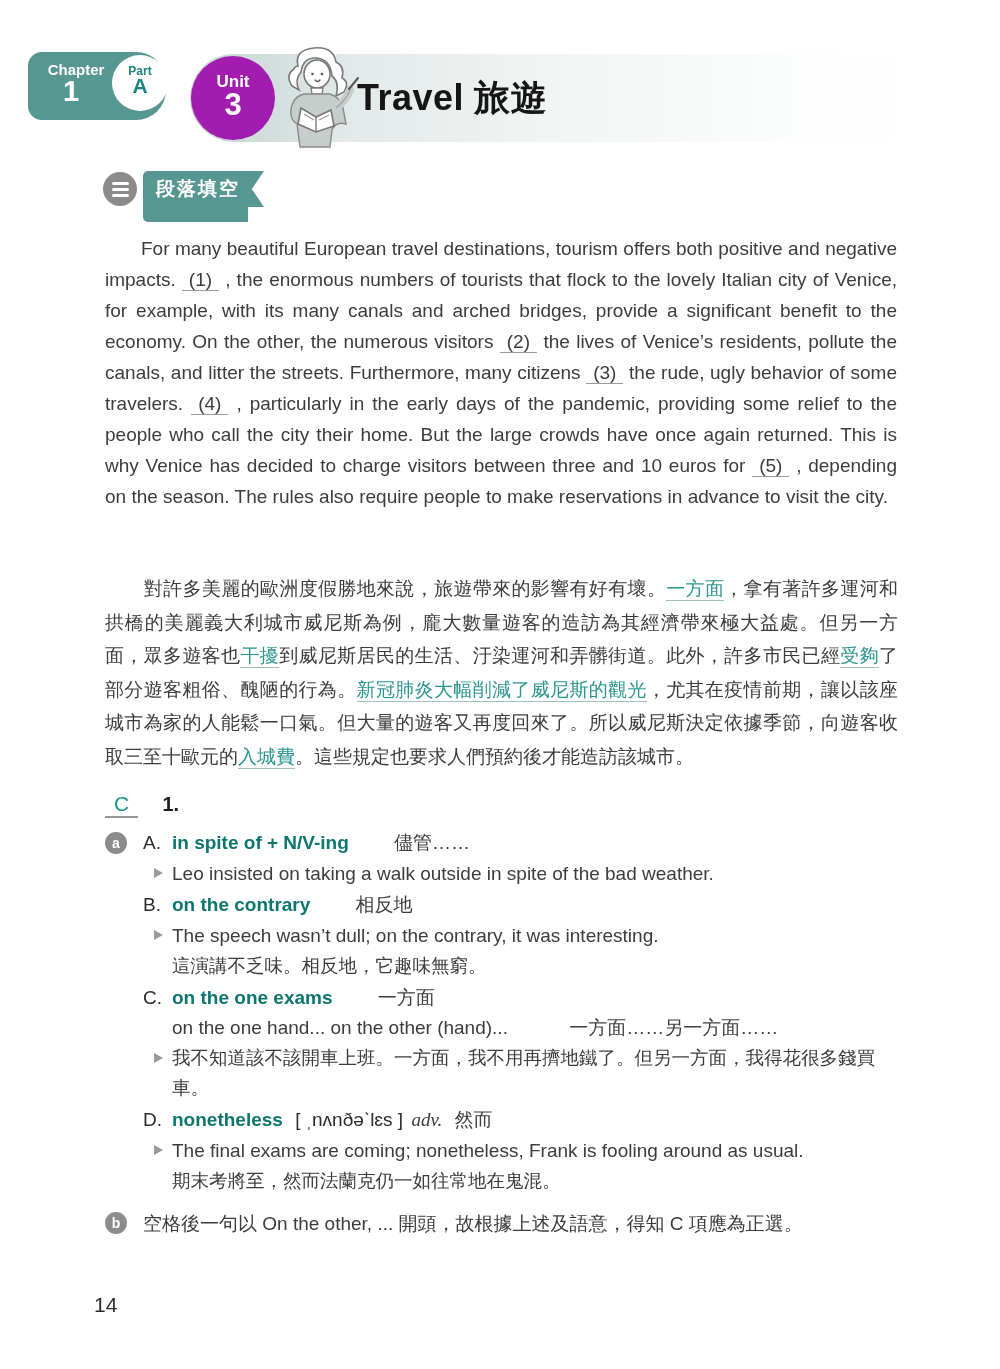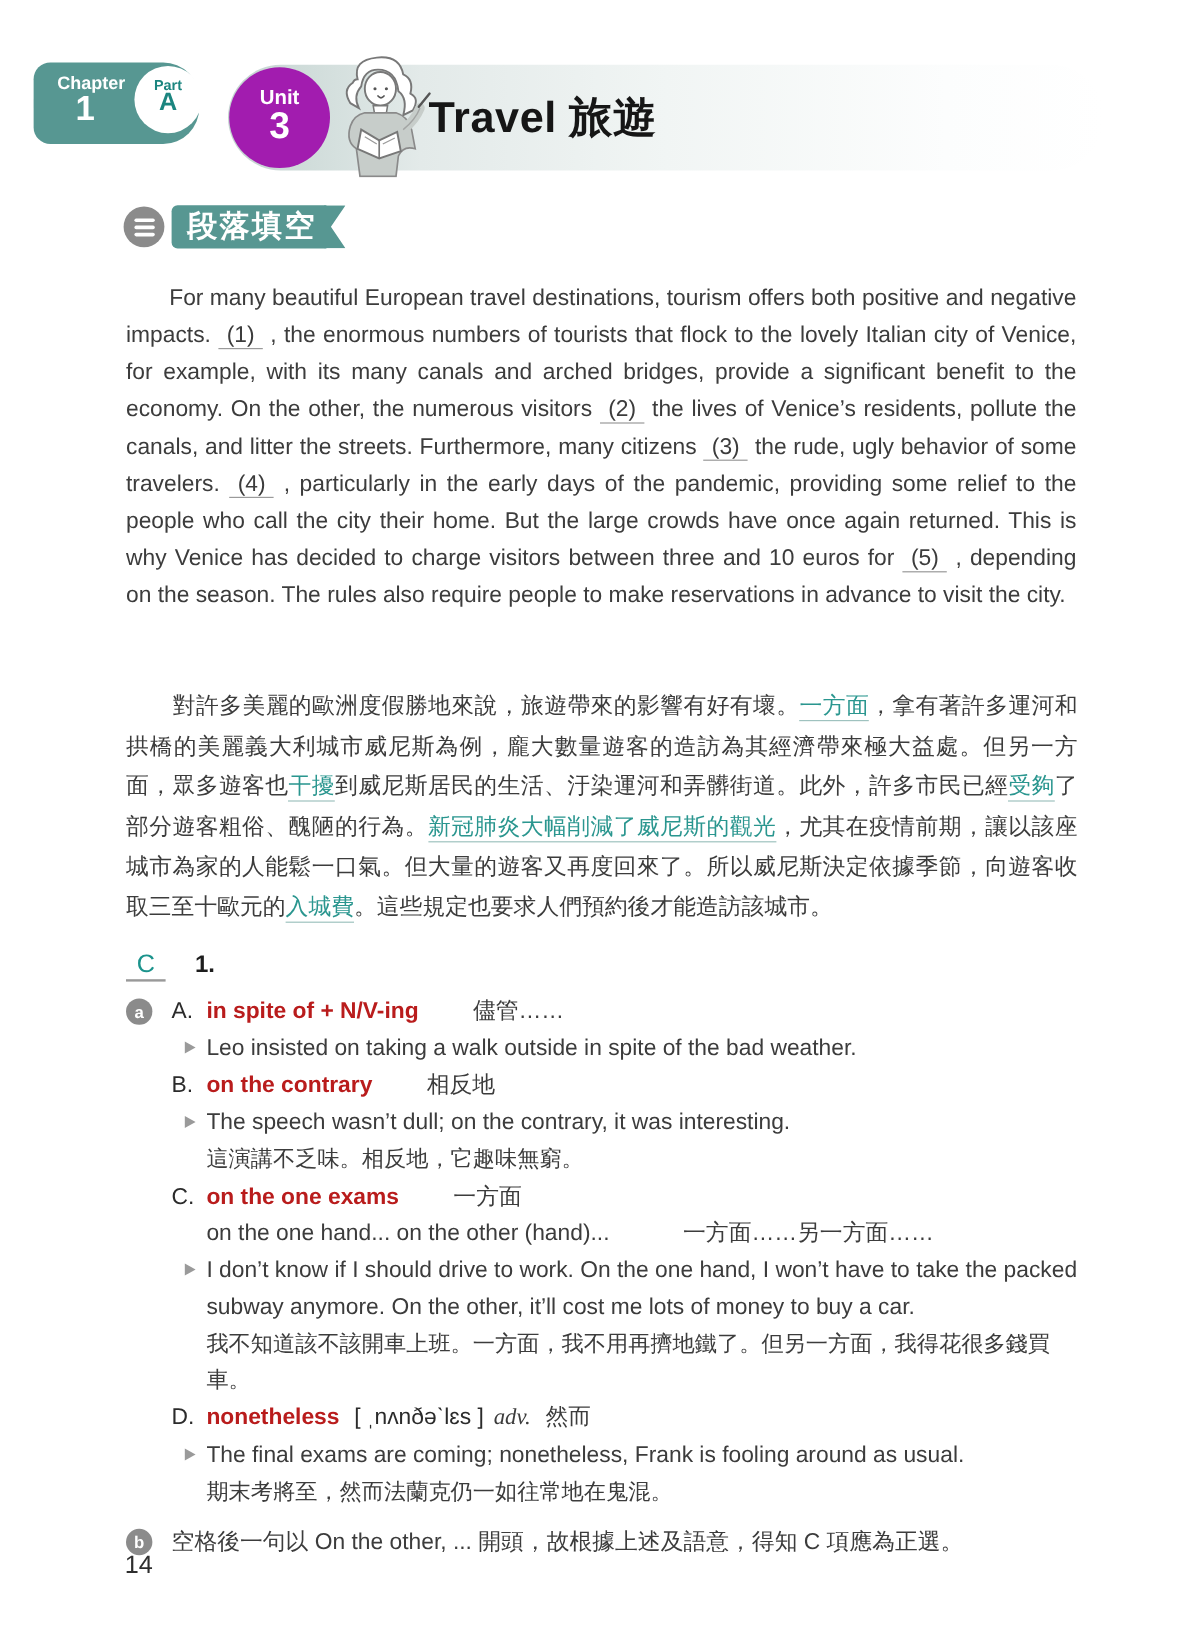--- a/index.html
+++ b/index.html
@@ -37,22 +37,22 @@
   .page-title{left:357px;top:76px;font-size:36px;font-weight:bold;color:#161616;line-height:44px;letter-spacing:0.5px;}
   .page-title .zh{margin-left:10px;}
 
   
   .list-icon{
     left:103px;top:172px;width:34px;height:34px;border-radius:50%;background:#8b8b8b;
     display:flex;flex-direction:column;justify-content:center;align-items:center;gap:3px;
   }
   .list-icon .bar{width:17px;height:3px;background:#fff;border-radius:2px;}
   .banner{
-    left:143px;top:171px;height:36px;line-height:36px;background:#579792;color:#fff;
-    font-size:25px;font-weight:bold;letter-spacing:2px;padding:0 8px 0 13px;border-radius:5px 0 0 5px;
+    left:143px;top:171px;height:51px;line-height:36px;background:#579792;color:#fff;
+    font-size:19px;font-weight:bold;letter-spacing:2px;padding:0 8px 0 13px;border-radius:5px 0 0 5px;
   }
   .banner::after{
     content:"";position:absolute;right:-16px;top:0;width:18px;height:36px;background:#579792;
     clip-path:polygon(0 0,100% 0,32% 50%,100% 100%,0 100%);
   }
 
   
   .passage-en{
     left:105px;top:233px;width:792px;font-size:19px;line-height:31px;
     text-align:justify;text-indent:36px;color:#3c3c3c;
@@ -68,36 +68,36 @@
   .answers{left:105px;top:790px;width:805px;font-size:19px;color:#3c3c3c;}
   .ans-heading{line-height:28px;margin-bottom:9px;}
   .ans-letter{color:#1b938c;font-size:21px;padding:0 9px 1px 9px;border-bottom:2px solid #999;}
   .q-num{font-weight:bold;color:#1d1d1d;font-size:20px;margin-left:19px;}
   .opt{position:relative;padding-left:67px;line-height:30px;margin-top:1px;}
   .marker{
     position:absolute;left:0;top:4px;width:22px;height:22px;border-radius:50%;
     background:#8b8b8b;color:#fff;font-size:14px;font-weight:bold;text-align:center;line-height:22px;
   }
   .opt-letter{position:absolute;left:38px;color:#2b2b2b;}
-  .phrase{color:#b91c1c;font-weight:bold;}
+  .phrase{color:#0f766e;font-weight:bold;}
   .gloss{margin-left:40px;}
   .phonetic{margin-left:7px;color:#2b2b2b;}
   .pos{font-style:italic;font-family:"Liberation Serif","DejaVu Serif",serif;margin:0 7px 12px 3px;}
   .pattern{padding-left:67px;line-height:30px;}
   .pattern .gloss{margin-left:56px;}
   .example{position:relative;padding-left:67px;line-height:31px;}
   .example .tri{
     position:absolute;left:49px;top:10px;width:0;height:0;
     border-left:9px solid #9a9a9a;border-top:5.5px solid transparent;border-bottom:5.5px solid transparent;
   }
   .translation{padding-left:67px;font-size:18.5px;line-height:30.5px;color:#3c3c3c;}
   .note{position:relative;padding-left:38px;margin-top:13px;line-height:30px;font-size:19px;}
   .note .marker{top:3px;}
 
-  .page-num{left:104px;top:1293px;font-size:21px;color:#2e2e2e;}
+  .page-num{left:94px;top:1293px;font-size:21px;color:#2e2e2e;}
 </style>
 </head>
 <body>
 
 <div class="abs unit-pill"></div>
 
 <div class="abs chapter-badge">
   <div class="ch-label">Chapter</div>
   <div class="ch-num">1</div>
 </div>
@@ -182,21 +182,20 @@
     <span class="opt-letter">C.</span>
     <span class="phrase">on the one exams</span>
     <span class="gloss">一方面</span>
   </div>
   <div class="pattern">
     <span>on the one hand... on the other (hand)...</span>
     <span class="gloss">一方面……另一方面……</span>
   </div>
   <div class="example">
     <span class="tri"></span>
-    <span>I don’t know if I should drive to work. On the one hand, I won’t have to take the packed subway anymore. On the other, it’ll cost me lots of money to buy a car.</span>
   </div>
   <div class="translation">我不知道該不該開車上班。一方面，我不用再擠地鐵了。但另一方面，我得花很多錢買車。</div>
 
   <div class="opt">
     <span class="opt-letter">D.</span>
     <span class="phrase">nonetheless</span>
     <span class="phonetic">[ ˌnʌnðəˋlɛs ]</span>
     <span class="pos">adv.</span>
     <span>然而</span>
   </div>

